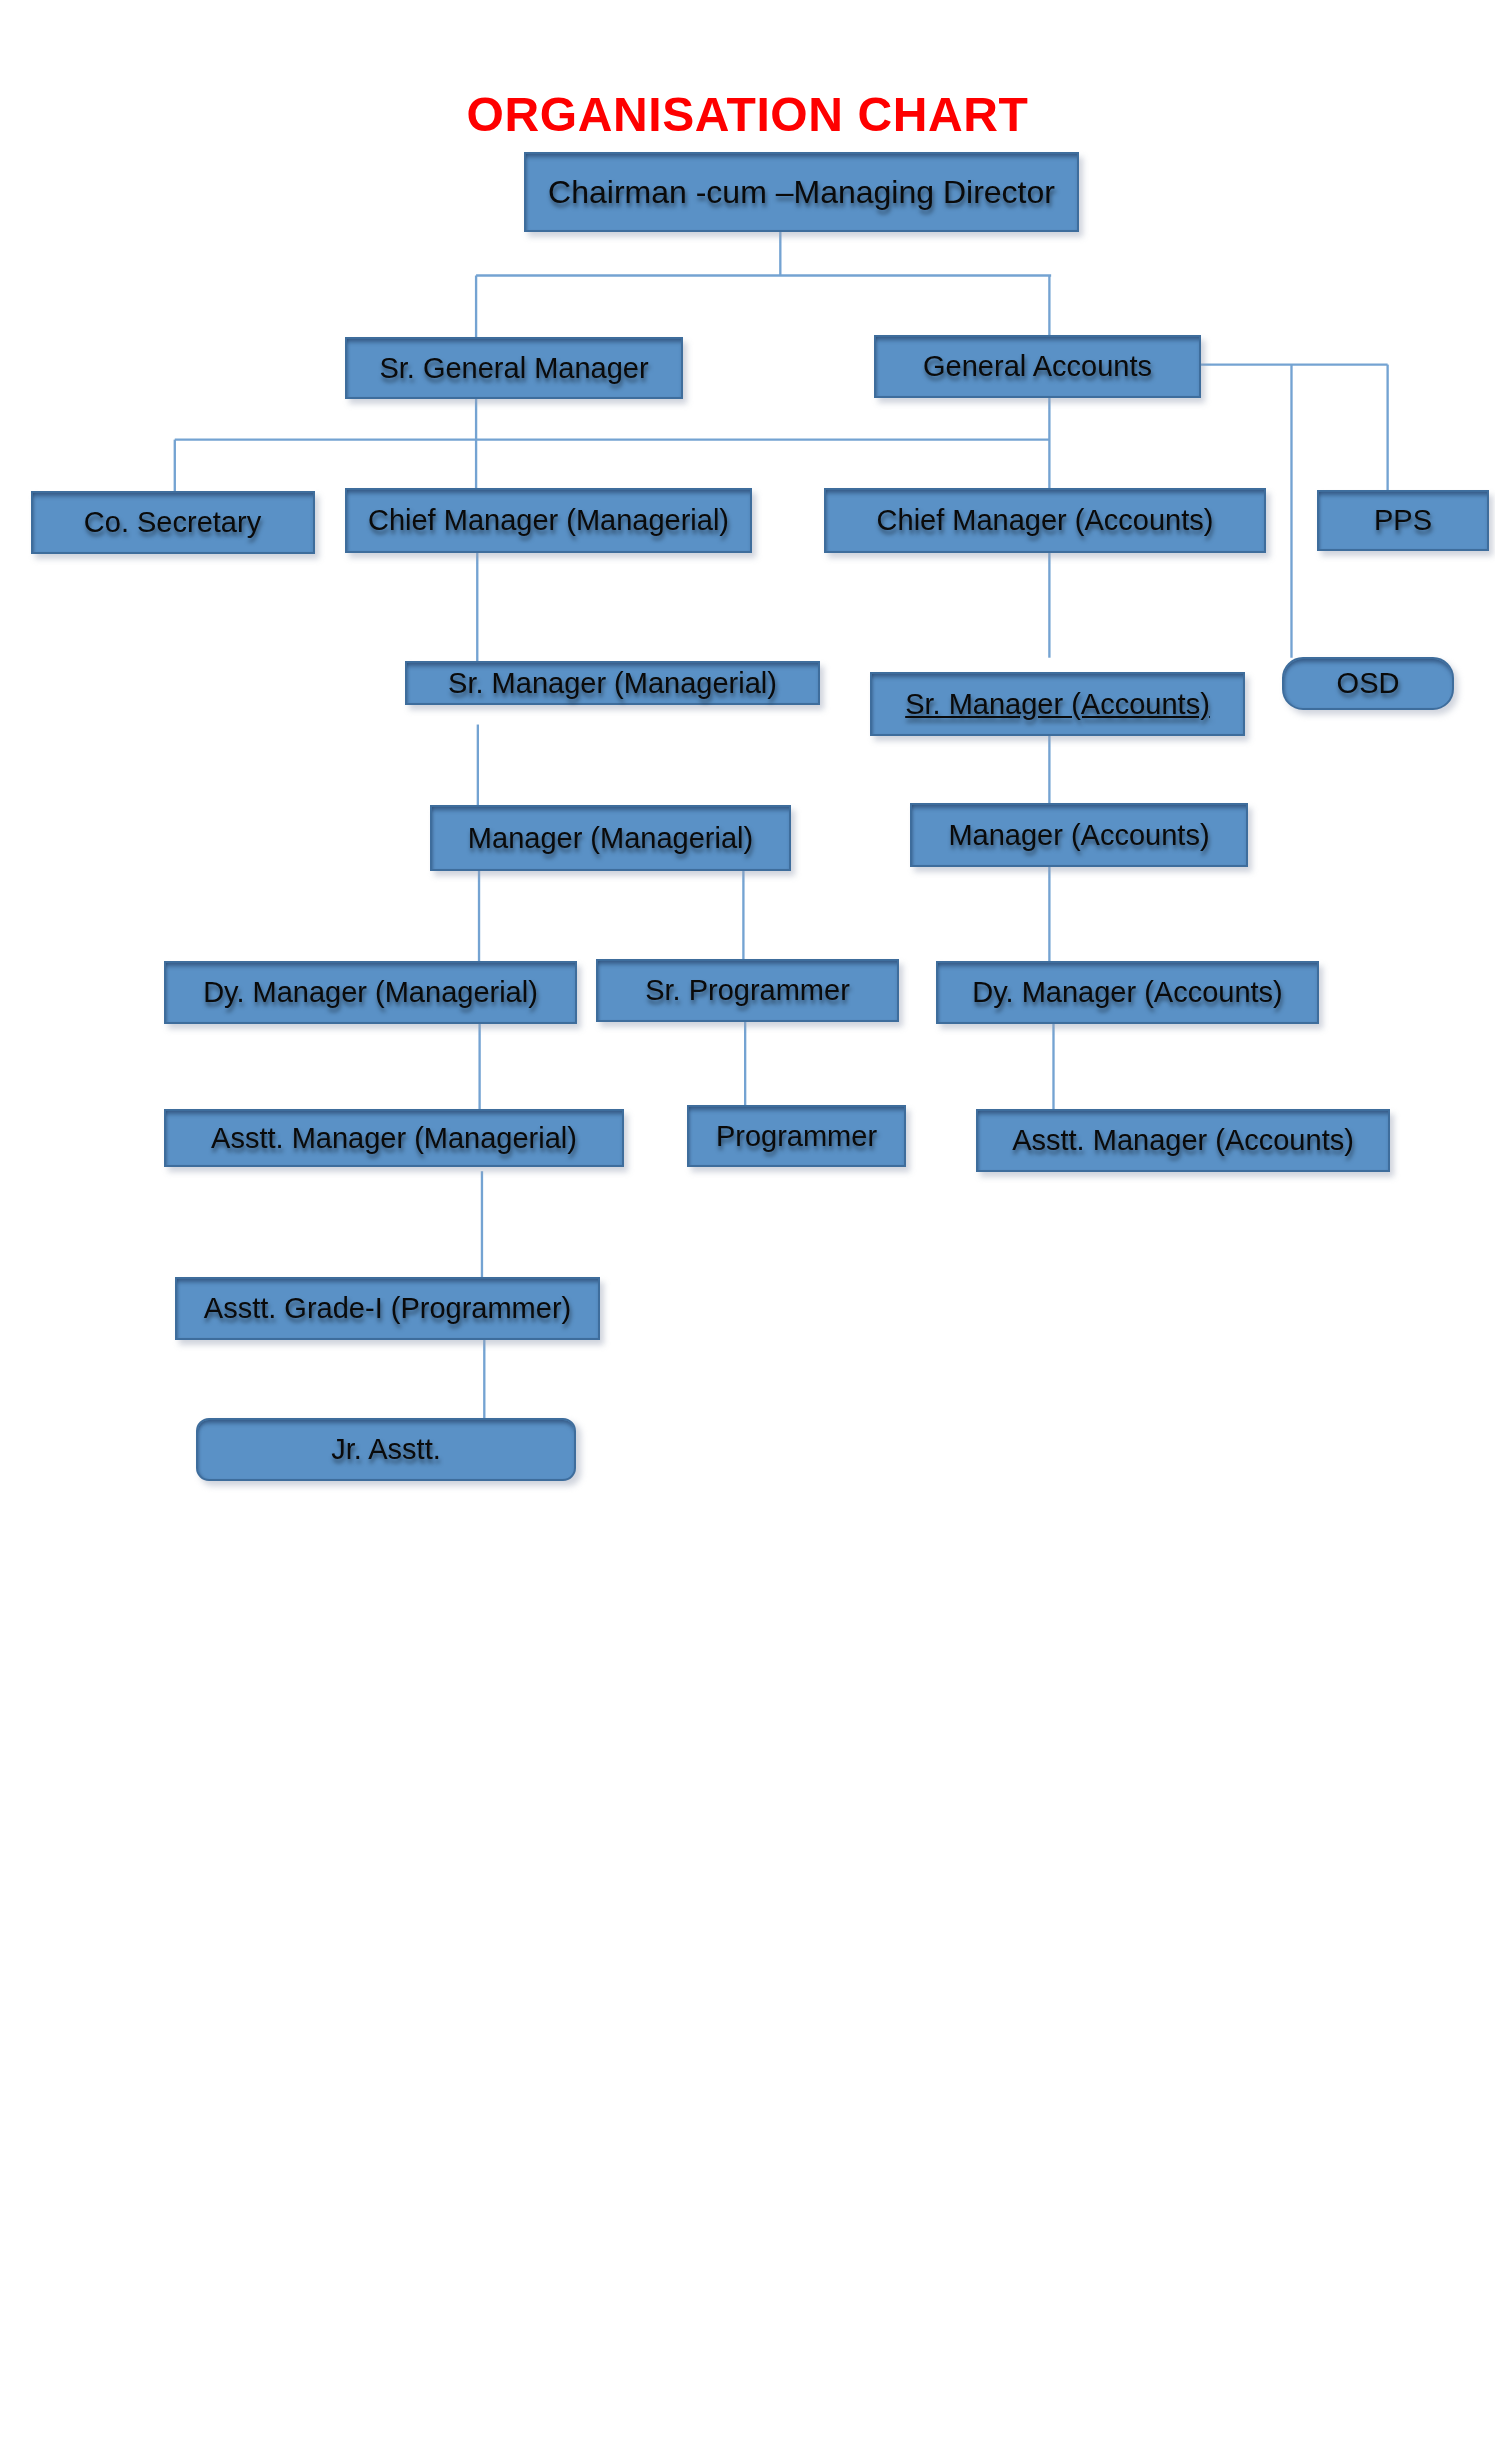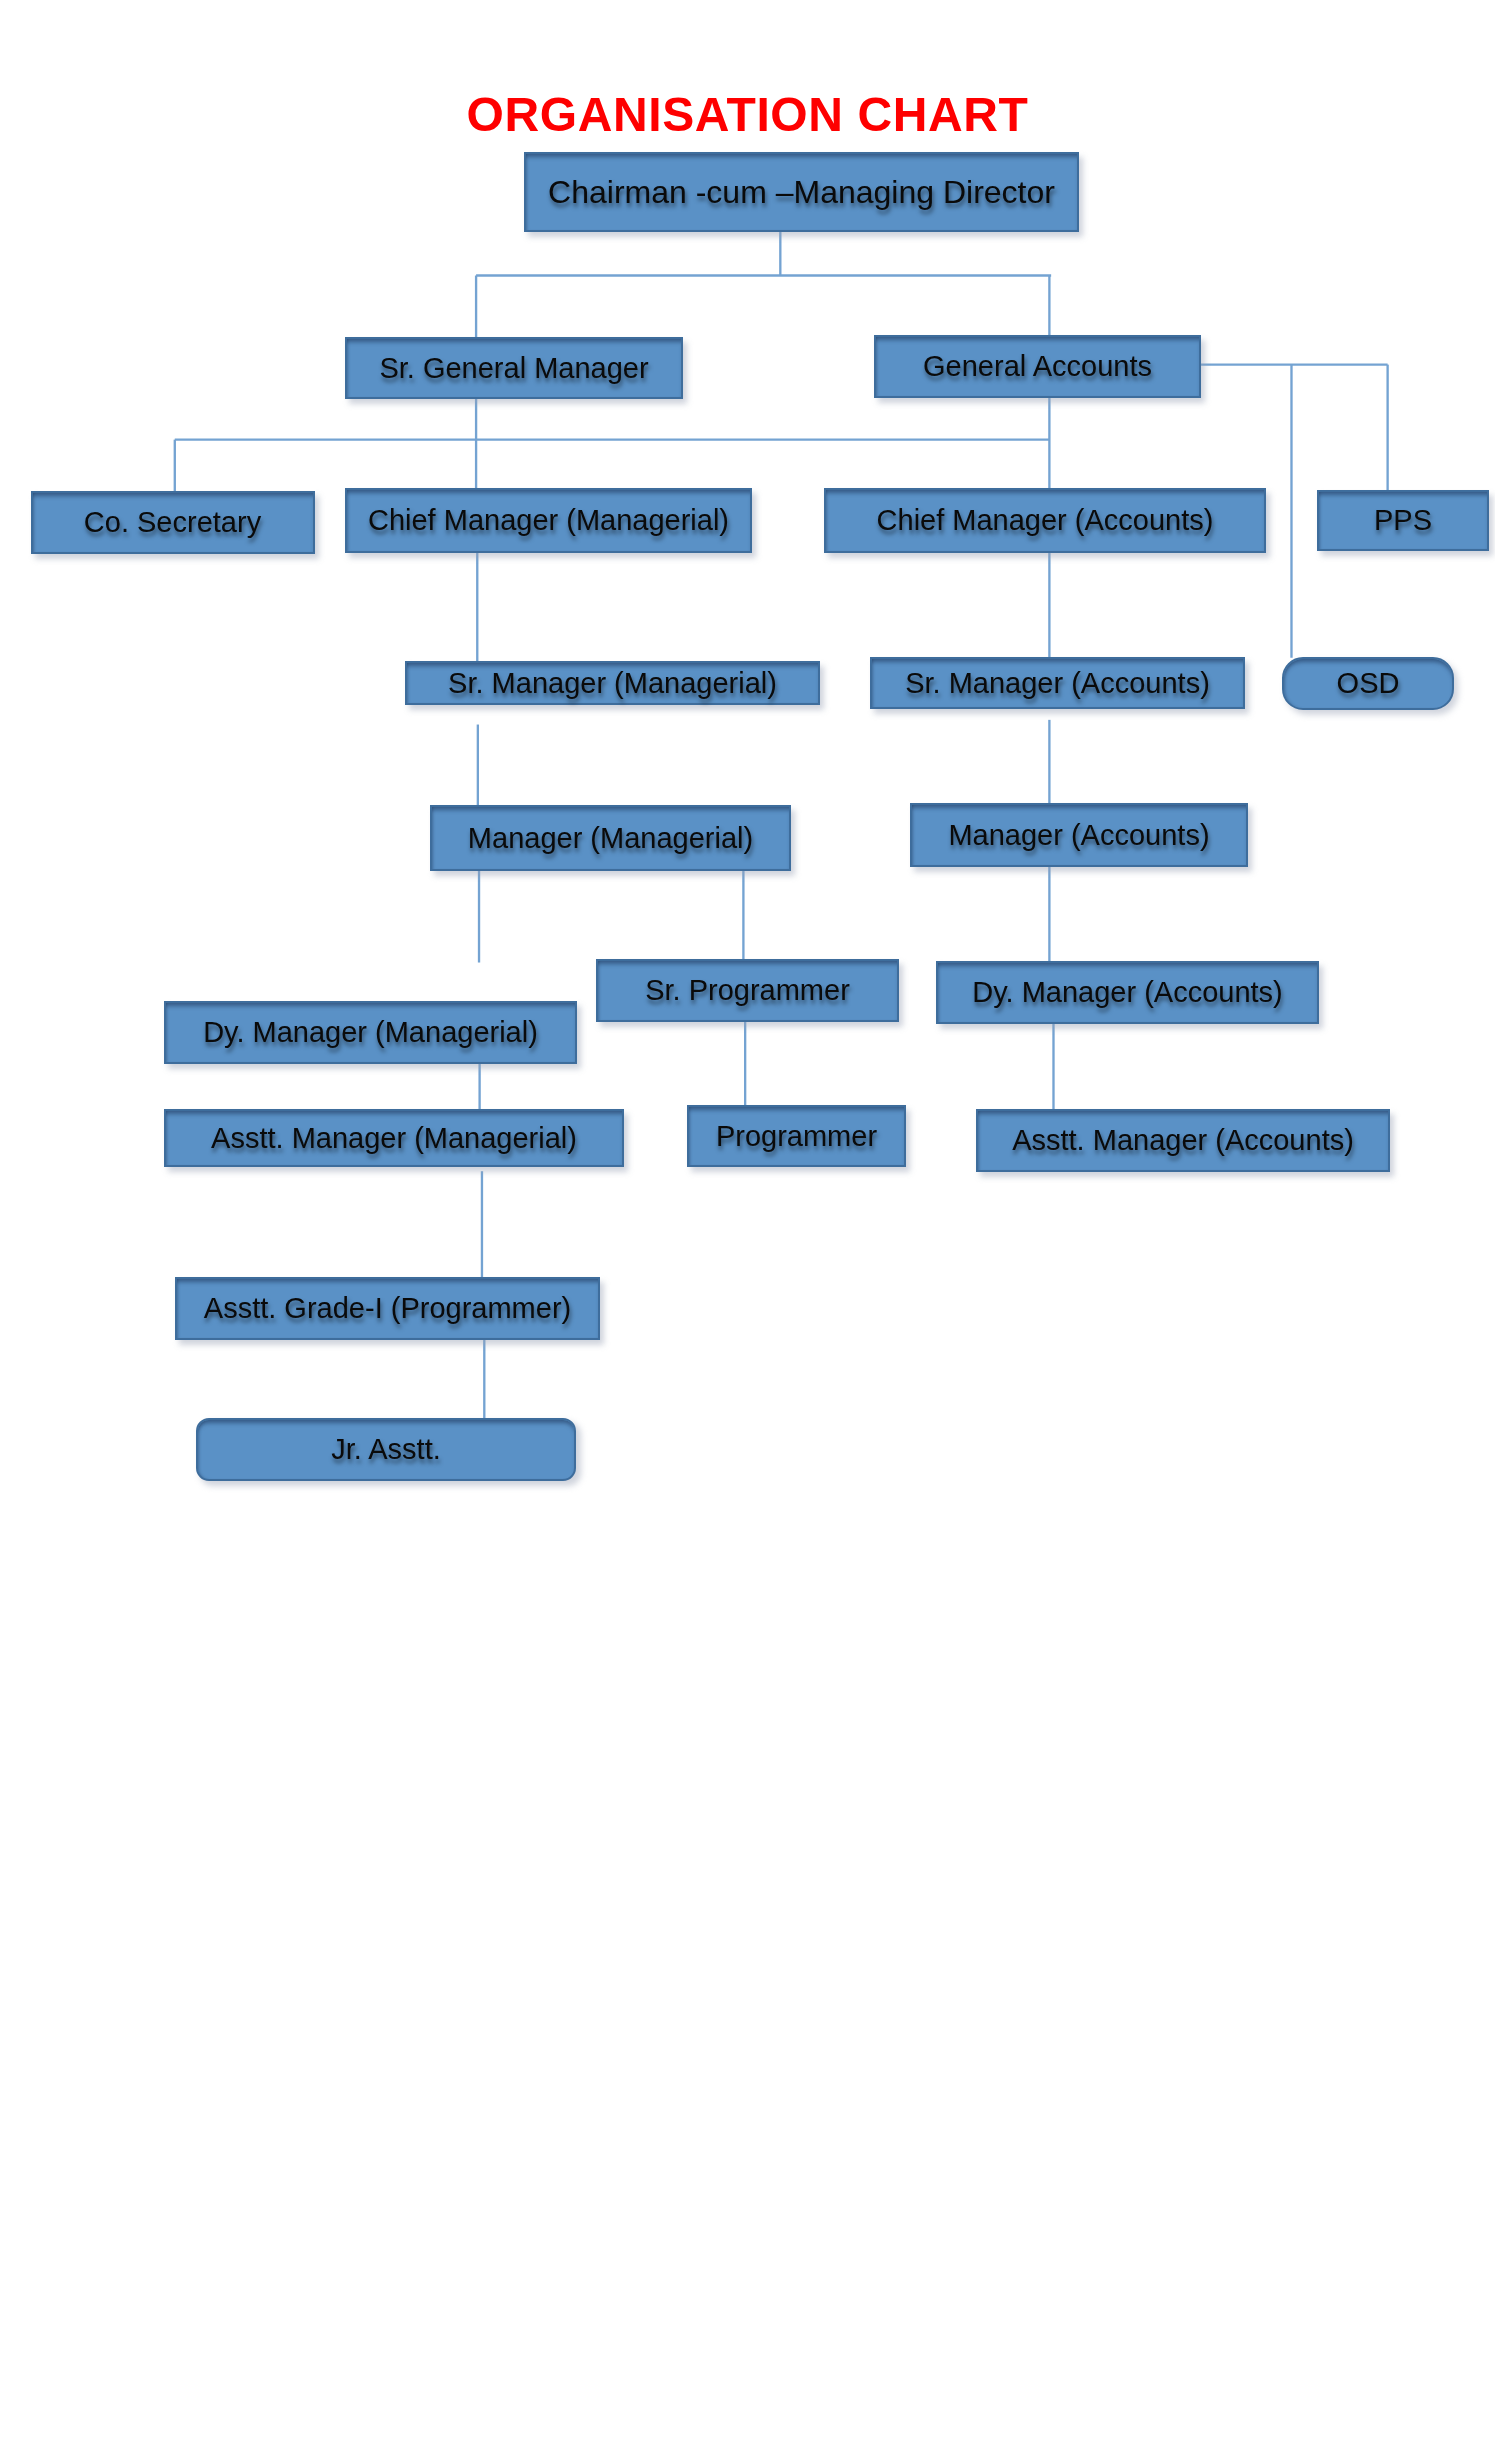--- a/index.html
+++ b/index.html
@@ -51,25 +51,25 @@
   }
   
   #n-chairman            {left:524px;  top:152px;  width:555px; height:80px; font-size:32px;}
   #n-sr-general-manager  {left:345px;  top:337px;  width:338px; height:62px;}
   #n-general-manager     {left:874px; top:335px;  width:327px; height:63px;}
   #n-co-secretary        {left:30.5px;   top:491px;  width:284px; height:63px;}
   #n-chief-mgr-managerial{left:345px;  top:488px;  width:407px; height:65px;}
   #n-chief-mgr-accounts  {left:824px; top:488px;  width:442px; height:65px;}
   #n-pps                 {left:1317px; top:490px;  width:172px; height:61px;}
   #n-sr-mgr-managerial   {left:405px;  top:661px; width:415px; height:44px;}
-  #n-sr-mgr-accounts     {left:870px; top:657px; width:375px; height:52px;}
+  #n-sr-mgr-accounts     {left:870px; top:672px; width:375px; height:64px;text-decoration:underline;}
   #n-osd                 {left:1282px; top:657px; width:172px; height:53px;border-radius:21px;}
   #n-mgr-managerial      {left:430px;  top:805px; width:361px; height:66px;}
   #n-mgr-accounts        {left:910px; top:803px; width:338px; height:64px;}
-  #n-dy-mgr-managerial   {left:164px;  top:961px; width:413px; height:63px;margin-top:40px;}
+  #n-dy-mgr-managerial   {left:164px;  top:961px; width:413px; height:63px;}
   #n-sr-programmer       {left:596px; top:959px; width:303px; height:63px;}
   #n-dy-mgr-accounts     {left:936px; top:961px; width:383px; height:63px;}
   #n-asstt-mgr-managerial{left:164px;  top:1109px; width:460px; height:58px;}
   #n-programmer          {left:687px; top:1105px; width:219px; height:62px;}
   #n-asstt-mgr-accounts  {left:976px; top:1109px; width:414px; height:63px;}
   #n-asstt-grade1        {left:175px;  top:1277px; width:425px; height:63px;}
   #n-jr-asstt            {left:196px;  top:1418px; width:380px; height:63px;border-radius:13px;}
 </style>
 </head>
 <body>

